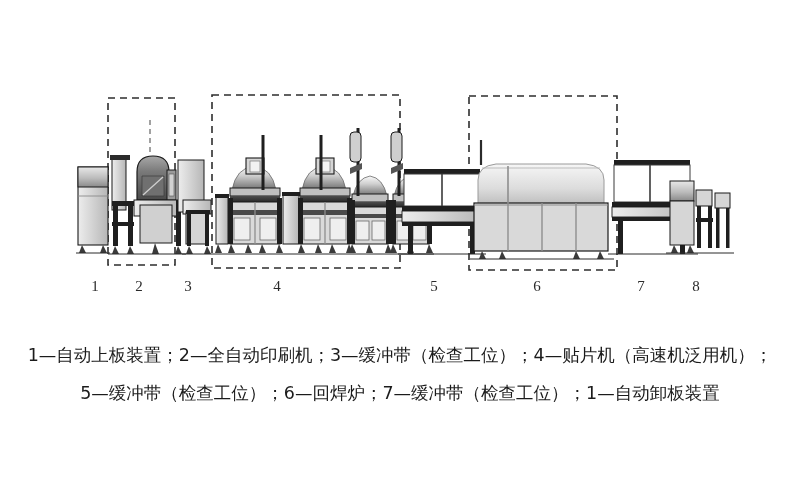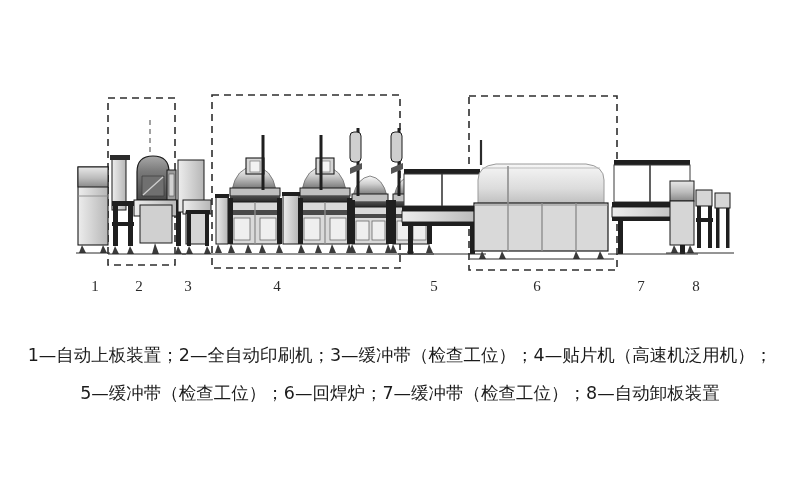--- a/index.html
+++ b/index.html
@@ -322,16 +322,16 @@
     <span class="num-label" style="left:188px;">3</span>
     <span class="num-label" style="left:277px;">4</span>
     <span class="num-label" style="left:434px;">5</span>
     <span class="num-label" style="left:537px;">6</span>
     <span class="num-label" style="left:641px;">7</span>
     <span class="num-label" style="left:696px;">8</span>
   </div>
 
   <div class="caption-block">
     <div class="caption-line line1">1—自动上板装置；2—全自动印刷机；3—缓冲带（检查工位）；4—贴片机（高速机泛用机）；</div>
-    <div class="caption-line line2">5—缓冲带（检查工位）；6—回焊炉；7—缓冲带（检查工位）；8—自动卸板装置</div>
+    <div class="caption-line line2">5—缓冲带（检查工位）；6—回焊炉；7—缓冲带（检查工位）；1—自动卸板装置</div>
   </div>
 
 </div>
 
 </body></html>

